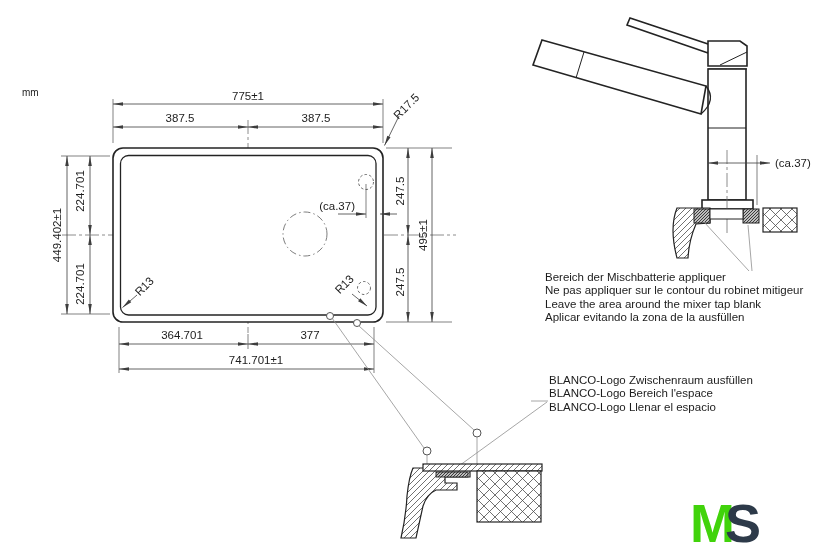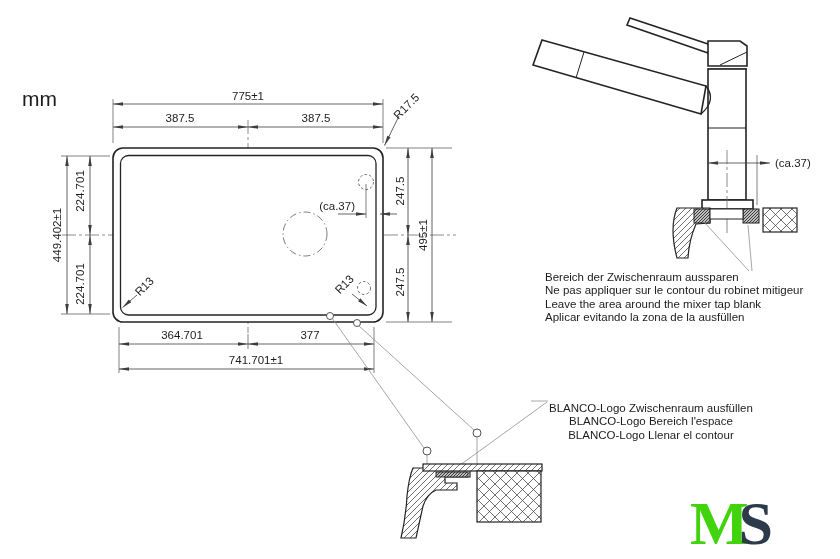--- a/index.html
+++ b/index.html
@@ -10,22 +10,22 @@
   .ol2  {fill:none;stroke:#232323;stroke-width:1.3;}
   .thin {fill:none;stroke:#232323;stroke-width:1;}
   .dim  {stroke:#3d3d3d;stroke-width:.8;fill:none;}
   .ext  {stroke:#4a4a4a;stroke-width:.7;fill:none;}
   .cl   {stroke:#6f6f6f;stroke-width:.8;fill:none;stroke-dasharray:14 3 3 3;}
   .dash {stroke:#5a5a5a;stroke-width:.9;fill:none;stroke-dasharray:2.6 2.2;}
   .lead {stroke:#8f8f8f;stroke-width:.8;fill:none;}
   .mk   {fill:#ffffff;stroke:#555555;stroke-width:1;}
   text.dt{fill:#1c1c1c;font-family:"Liberation Sans",sans-serif;font-size:11.5px;}
   .note{position:absolute;color:#1c1c1c;font-size:11.5px;line-height:13.4px;white-space:nowrap;}
-  #unit{position:absolute;left:22px;top:87px;font-size:21px;color:#1c1c1c;}
-  #logo{position:absolute;left:690px;top:492px;font-size:62px;font-weight:bold;line-height:62px;font-family:Liberation Serif, serif;}
+  #unit{position:absolute;left:22px;top:87px;font-size:10px;color:#1c1c1c;}
+  #logo{position:absolute;left:690px;top:492px;font-size:54px;font-weight:bold;line-height:62px;}
   #logo .m{letter-spacing:-10px;}
 </style>
 </head>
 <body>
 
 <div id="stage">
 
   <svg width="840" height="559" viewBox="0 0 840 559">
     <defs>
       <marker id="ae" orient="auto" markerUnits="userSpaceOnUse" markerWidth="11" markerHeight="6" refX="10.5" refY="3">
@@ -164,27 +164,27 @@
 
       <rect x="423" y="464" width="119" height="7" fill="url(#hd)" stroke="#232323" stroke-width="1.2"></rect>
 
       <rect x="477" y="471" width="64" height="51" fill="url(#hx)" stroke="#232323" stroke-width="1.2"></rect>
     </g>
   </svg>
 
   <div id="unit">mm</div>
 
   <div class="note" style="left:545px;top:271px;">
-    <div>Bereich der Zwischenraum aussparen</div>
+    <div>Bereich der Mischbatterie appliquer</div>
     <div>Ne pas appliquer sur le contour du robinet mitigeur</div>
     <div>Leave the area around the mixer tap blank</div>
     <div>Aplicar evitando la zona de la ausfüllen</div>
   </div>
 
-  <div class="note" style="left:549px;top:402px;text-align:center;">
+  <div class="note" style="left:549px;top:374px;">
     <div>BLANCO-Logo Zwischenraum ausfüllen</div>
     <div>BLANCO-Logo Bereich l'espace</div>
-    <div>BLANCO-Logo Llenar el contour</div>
+    <div>BLANCO-Logo Llenar el espacio</div>
   </div>
 
   <div id="logo"><span class="m" style="color:#41d30b;">M</span><span class="s" style="color:#2d3a49;">S</span></div>
 
 </div>
 
 </body></html>

